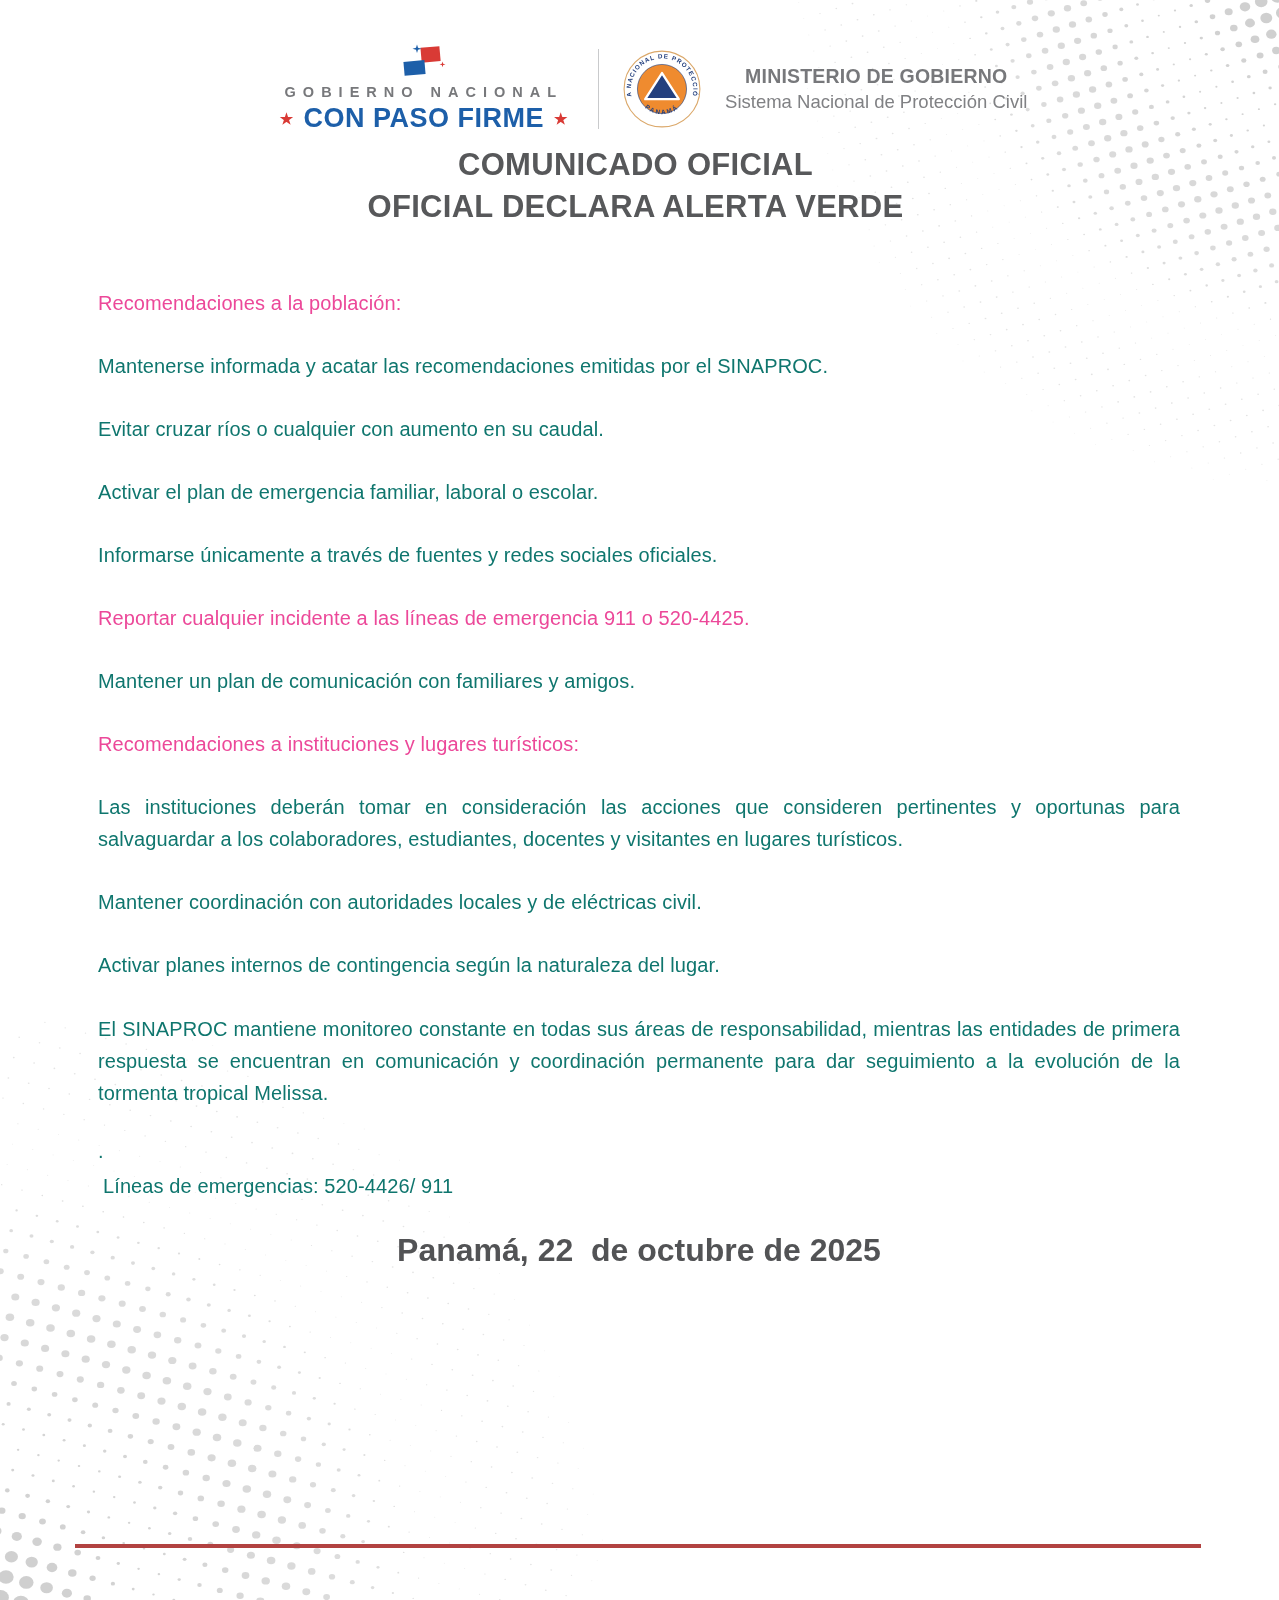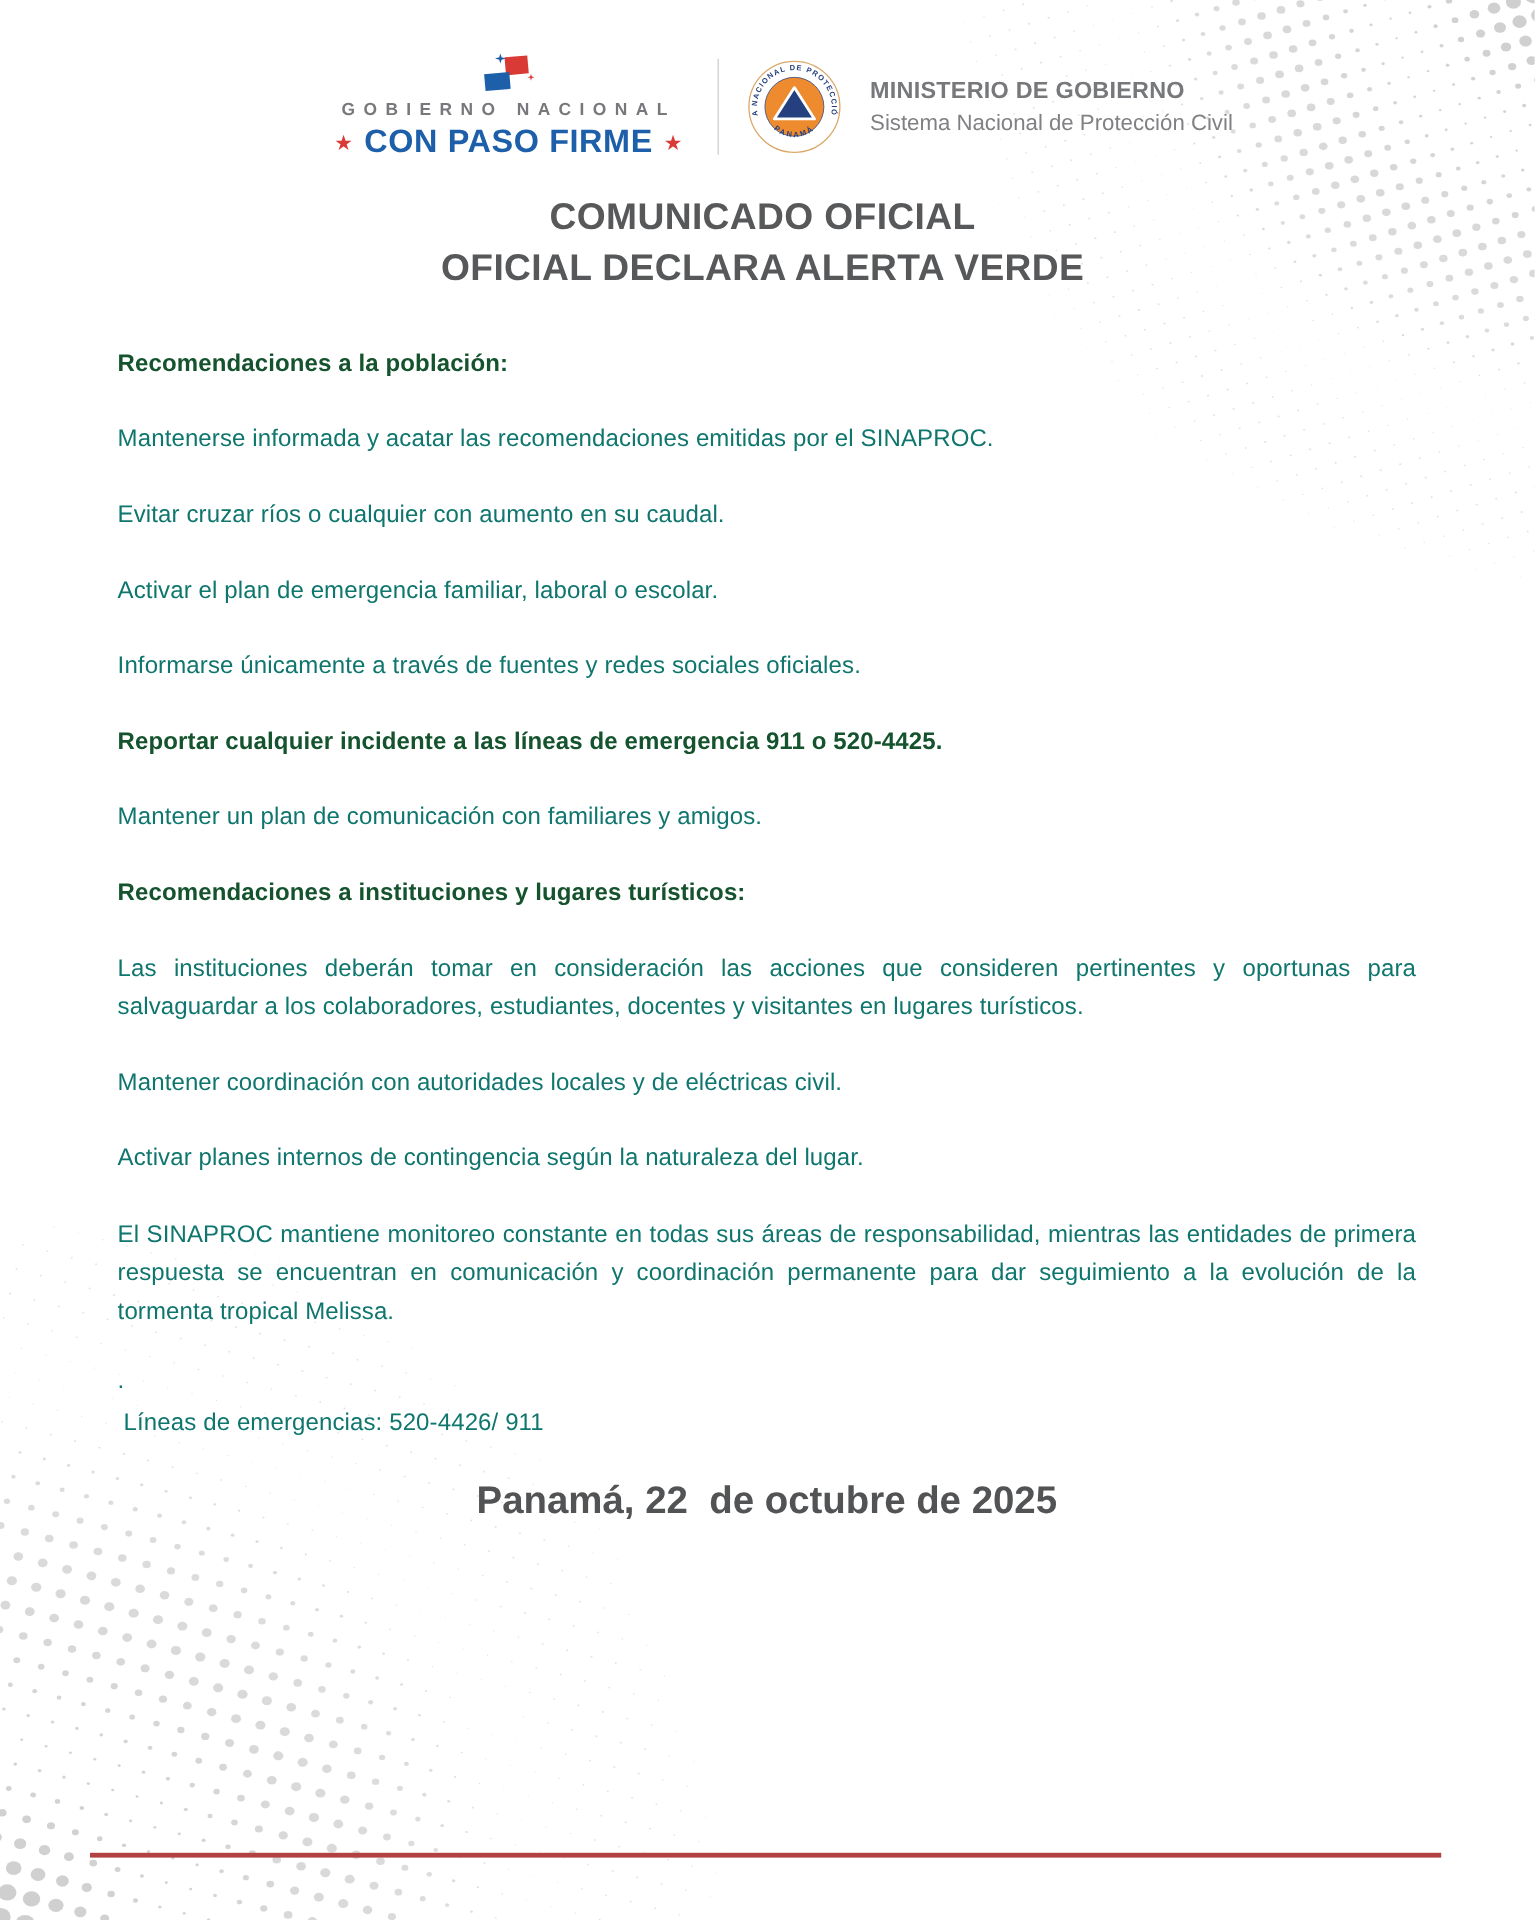--- a/index.html
+++ b/index.html
@@ -46,37 +46,37 @@
     display: flex;
     align-items: center;
     justify-content: center;
     gap: 10px;
   }
   .gov-star { color: #d93a35; font-size: 15px; }
   .header-divider {
     width: 1px; height: 80px;
     background: #c9cacc;
   }
-  .ministry { text-align: left; }
+  .ministry { text-align: center; }
   .ministry-title {
     font-size: 19.5px;
     font-weight: bold;
     color: #77787b;
     letter-spacing: 0.2px;
   }
   .ministry-sub {
     font-size: 18.5px;
     color: #808184;
     margin-top: 3px;
   }
 
   
   .doc-title {
     position: absolute;
-    top: 160px; left: 0; right: 8px;
+    top: 144px; left: 0; right: 8px;
     text-align: center;
     font-weight: bold;
     color: #57585a;
     font-size: 31px;
     line-height: 42px;
     letter-spacing: 0.3px;
   }
 
   
   .content {
@@ -85,21 +85,21 @@
     left: 98px;
     width: 1082px;
   }
   .body-p {
     font-size: 20px;
     line-height: 32px;
     margin-bottom: 31px;
     color: #0f766e;
     letter-spacing: 0.1px;
   }
-  .body-p.bold { font-weight: bold; color: #14532d; }
+  .body-p.bold { font-weight: normal; color: #ec4899; }
   .body-p.justify { text-align: justify; }
   .body-p.extra-top-sm { margin-top: 29px; }
   .body-p.extra-top-lg { margin-top: 32px; }
   .body-p.dot-line { line-height: 22px; margin-bottom: 6px; }
   .body-p.lineas { margin-top: 8px; padding-left: 5px; }
 
   .dateline {
     margin-top: 22px;
     text-align: center;
     font-size: 32px;

